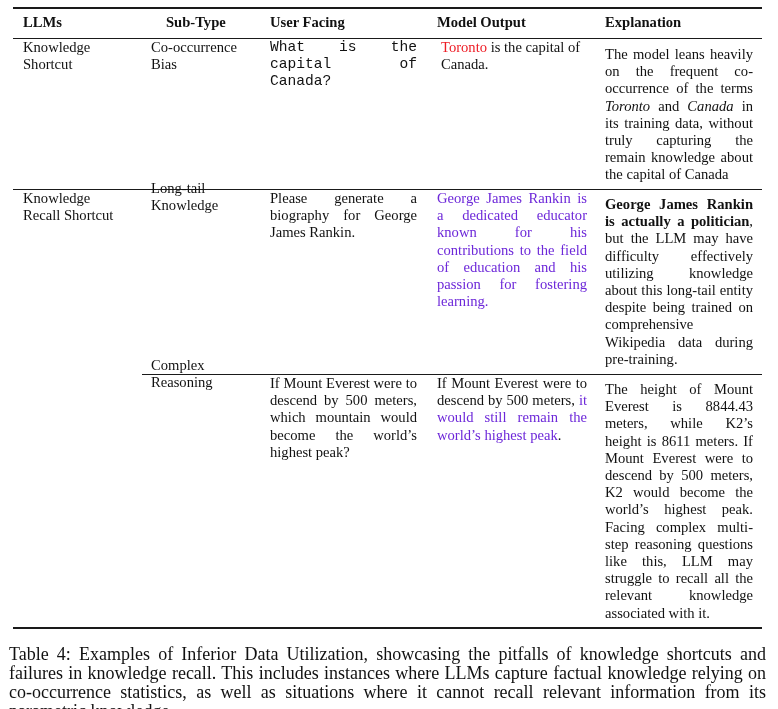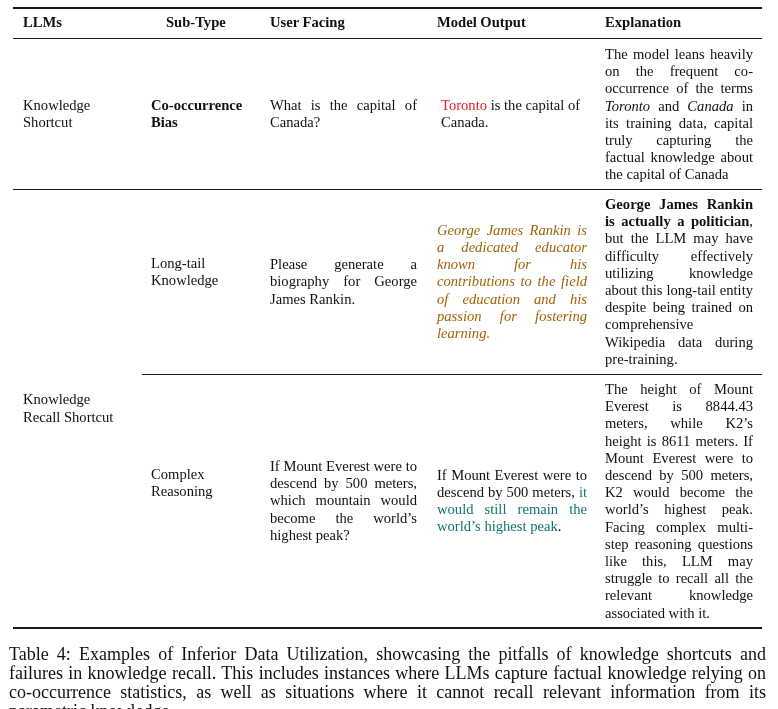--- a/index.html
+++ b/index.html
@@ -5,21 +5,21 @@
   html, body { margin:0; padding:0; background:#ffffff; }
   body { width:778px; height:709px; position:relative; overflow:hidden;
          font-family:"Liberation Serif", "DejaVu Serif", serif; color:#111; font-size:14.6px; line-height:17.2px; }
   .rule { position:absolute; background:#1a1a1a; }
   .cell { position:absolute; }
   .hdr { font-weight:bold; top:14px; }
   .just { text-align:justify; }
   .red { color:#ee1c25; }
   .bold { font-weight:bold; }
   .ital { font-style:italic; }
-  .vc { display:flex; flex-direction:column; justify-content:center; }
+  .vc { display:flex; flex-direction:column; justify-content:flex-start; }
   .caption { position:absolute; left:9px; top:645px; width:757px; font-size:18px; line-height:19px; text-align:justify; }
   .wm { position:absolute; right:14px; top:683px; font-family:Liberation Serif, serif; font-size:13px; color:#3b82f6;margin-top:38px; }
 </style>
 </head>
 <body>
 
 <div class="rule" style="left:13px; top:7px; width:749px; height:2px;"></div>
 <div class="rule" style="left:13px; top:38px; width:749px; height:1px;"></div>
 <div class="rule" style="left:13px; top:189px; width:749px; height:1px;"></div>
 <div class="rule" style="left:142px; top:374px; width:620px; height:1px;"></div>
@@ -28,54 +28,54 @@
 <div class="cell hdr" style="left:23px;">LLMs</div>
 <div class="cell hdr" style="left:166px;">Sub-Type</div>
 <div class="cell hdr" style="left:270px;">User Facing</div>
 <div class="cell hdr" style="left:437px;">Model Output</div>
 <div class="cell hdr" style="left:605px;">Explanation</div>
 
 <div class="cell vc" style="left:23px; top:39px; width:115px; height:150px;">
   <div style="width:90px;">Knowledge Shortcut</div>
 </div>
 <div class="cell vc" style="left:151px; top:39px; width:110px; height:150px;">
-  <div style="width:100px;font-weight:bold;">Co-occurrence Bias</div>
+  <div style="width:100px;">Co-occurrence Bias</div>
 </div>
-<div class="cell vc just" style="left:270px; top:39px; width:147px; height:150px;">
+<div class="cell vc just" style="left:270px; top:39px; width:147px; height:150px;font-family:Liberation Mono, monospace;">
   <div>What is the capital of Canada?</div>
 </div>
 <div class="cell vc" style="left:441px; top:39px; width:150px; height:150px;">
   <div><span class="red" style="color: rgb(238, 28, 37);">Toronto</span><span> is the capital of Canada.</span></div>
 </div>
 <div class="cell just" style="left:605px; top:46px; width:148px;">
-  <span>The model leans heavily on the frequent co-occurrence of the terms </span><span class="ital">Toronto</span><span> and </span><span class="ital">Canada</span><span> in its training data, capital truly capturing the factual knowledge about the capital of Canada</span>
+  <span>The model leans heavily on the frequent co-occurrence of the terms </span><span class="ital">Toronto</span><span> and </span><span class="ital">Canada</span><span> in its training data, without truly capturing the remain knowledge about the capital of Canada</span>
 </div>
 
 <div class="cell vc" style="left:23px; top:190px; width:115px; height:437px;">
   <div style="width:100px;">Knowledge Recall Shortcut</div>
 </div>
 
 <div class="cell vc" style="left:151px; top:180px; width:110px; height:184px;">
   <div style="width:80px;">Long-tail Knowledge</div>
 </div>
 <div class="cell vc just" style="left:270px; top:190px; width:147px; height:184px;">
   <div>Please generate a biography for George James Rankin.</div>
 </div>
 <div class="cell vc just" style="left:437px; top:190px; width:150px; height:184px;">
-  <div class="red" style="color: #a16207; font-style: italic;">George James Rankin is a dedicated educator known for his contributions to the field of education and his passion for fostering learning.</div>
+  <div class="red" style="color: #6d28d9;">George James Rankin is a dedicated educator known for his contributions to the field of education and his passion for fostering learning.</div>
 </div>
 <div class="cell just" style="left:605px; top:196px; width:148px;">
   <span class="bold">George James Rankin is actually a politician</span><span>, but the LLM may have difficulty effectively utilizing knowledge about this long-tail entity despite being trained on comprehensive Wikipedia data during pre-training.</span>
 </div>
 
 <div class="cell vc" style="left:151px; top:357px; width:110px; height:252px;">
   <div style="width:75px;">Complex Reasoning</div>
 </div>
 <div class="cell vc just" style="left:270px; top:375px; width:147px; height:252px;">
   <div>If Mount Everest were to descend by 500 meters, which mountain would become the world’s highest peak?</div>
 </div>
 <div class="cell vc just" style="left:437px; top:375px; width:150px; height:252px;">
-  <div><span>If Mount Everest were to descend by 500 meters, </span><span class="red" style="color: #0f766e;">it would still remain the world’s highest peak</span><span>.</span></div>
+  <div><span>If Mount Everest were to descend by 500 meters, </span><span class="red" style="color: #6d28d9;">it would still remain the world’s highest peak</span><span>.</span></div>
 </div>
 <div class="cell just" style="left:605px; top:381px; width:148px;">The height of Mount Everest is 8844.43 meters, while K2’s height is 8611 meters. If Mount Everest were to descend by 500 meters, K2 would become the world’s highest peak. Facing complex multi-step reasoning questions like this, LLM may struggle to recall all the relevant knowledge associated with it.</div>
 
 <div class="caption">Table 4: Examples of Inferior Data Utilization, showcasing the pitfalls of knowledge shortcuts and failures in knowledge recall. This includes instances where LLMs capture factual knowledge relying on co-occurrence statistics, as well as situations where it cannot recall relevant information from its parametric knowledge.</div>
 <div class="wm">CSDN @露葵025</div>
 
 </body></html>

